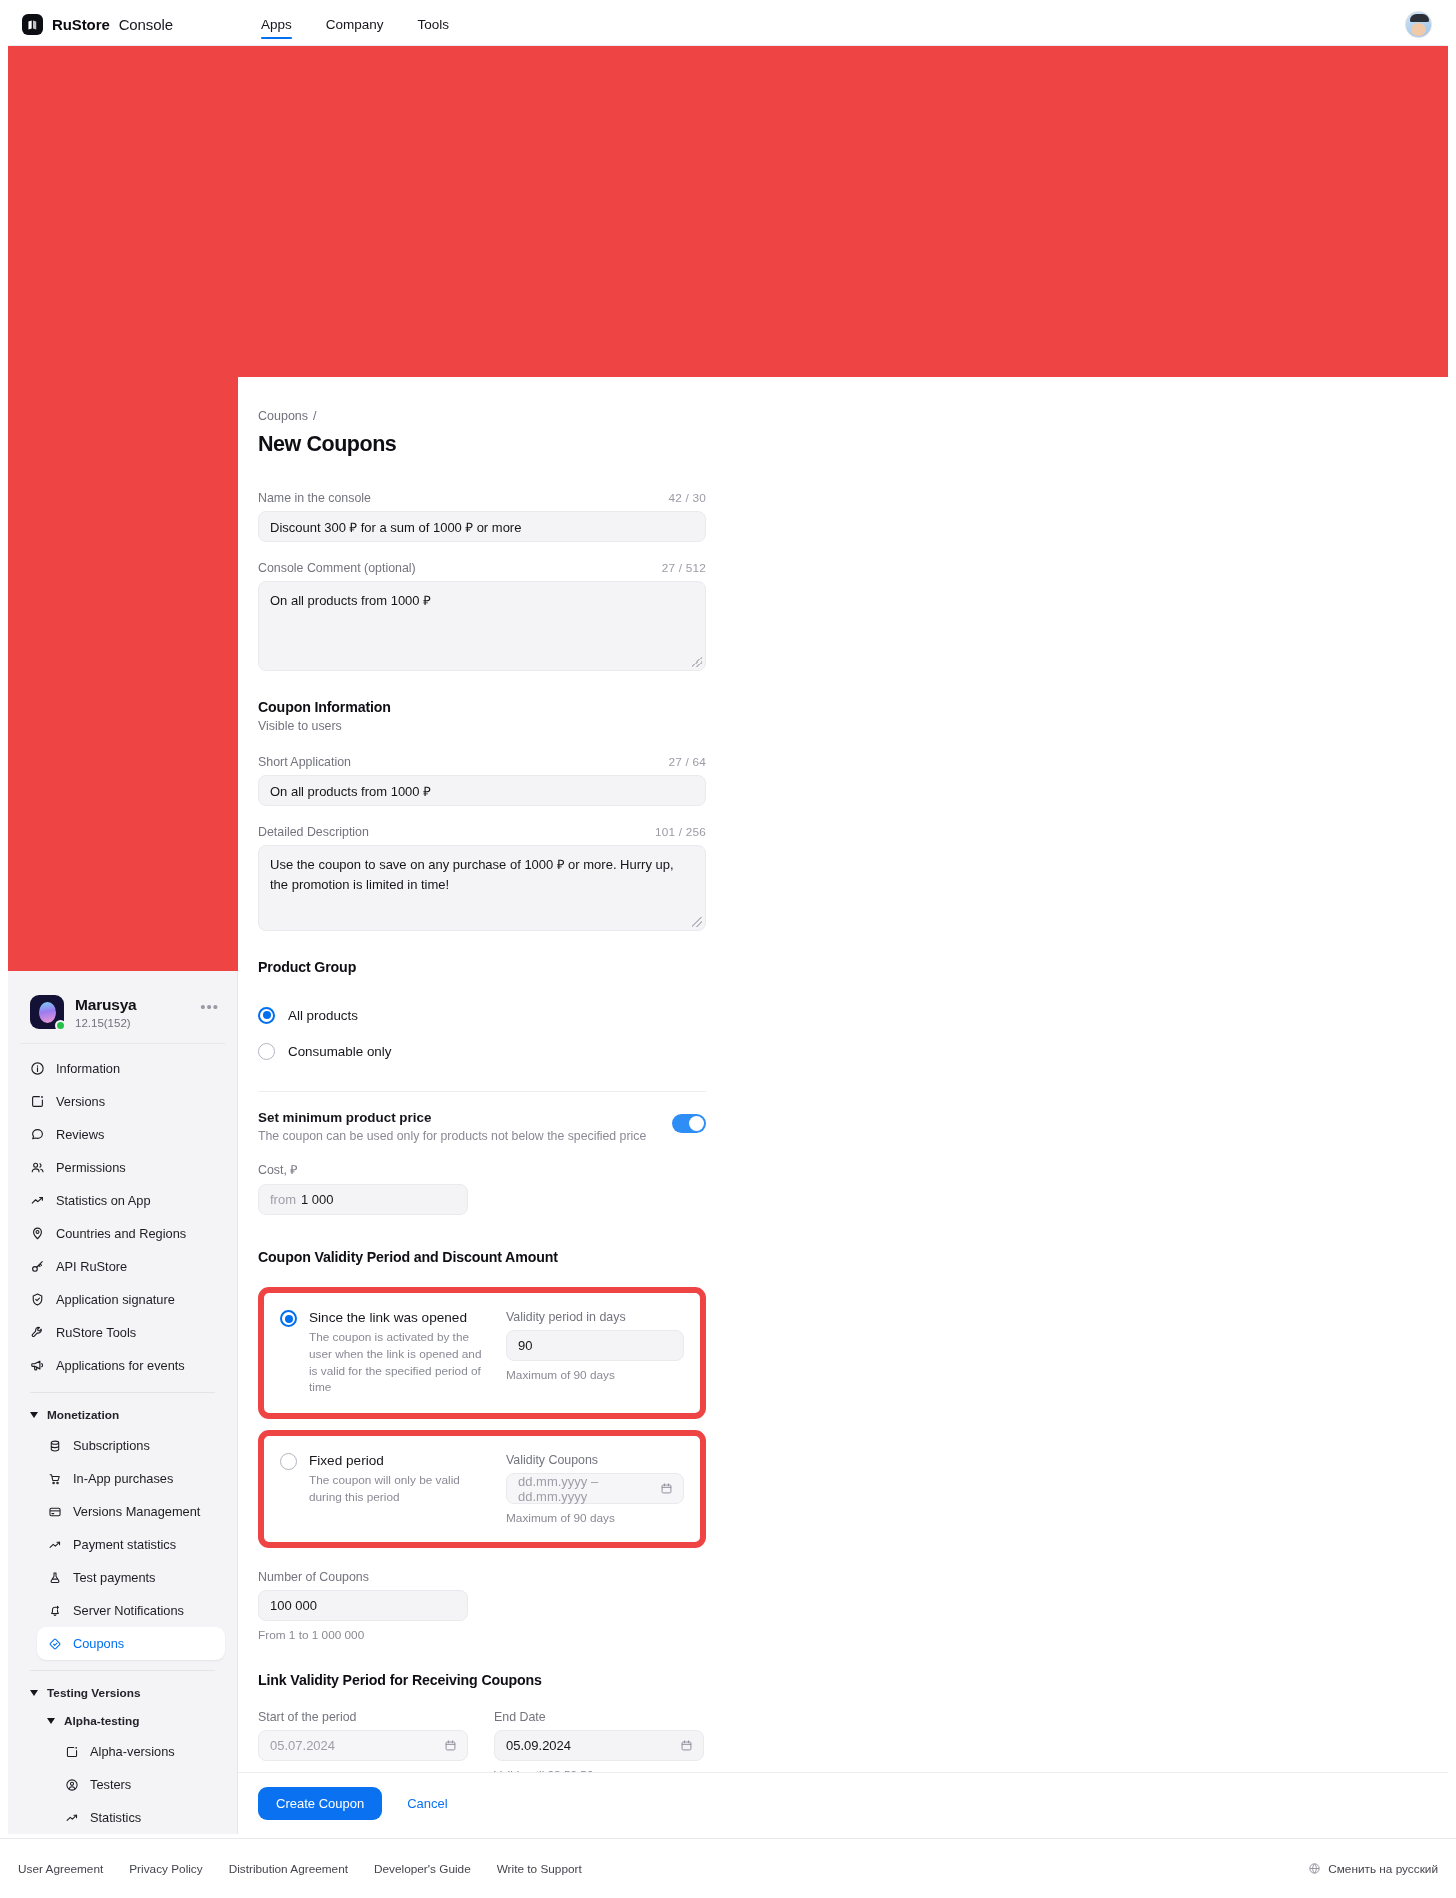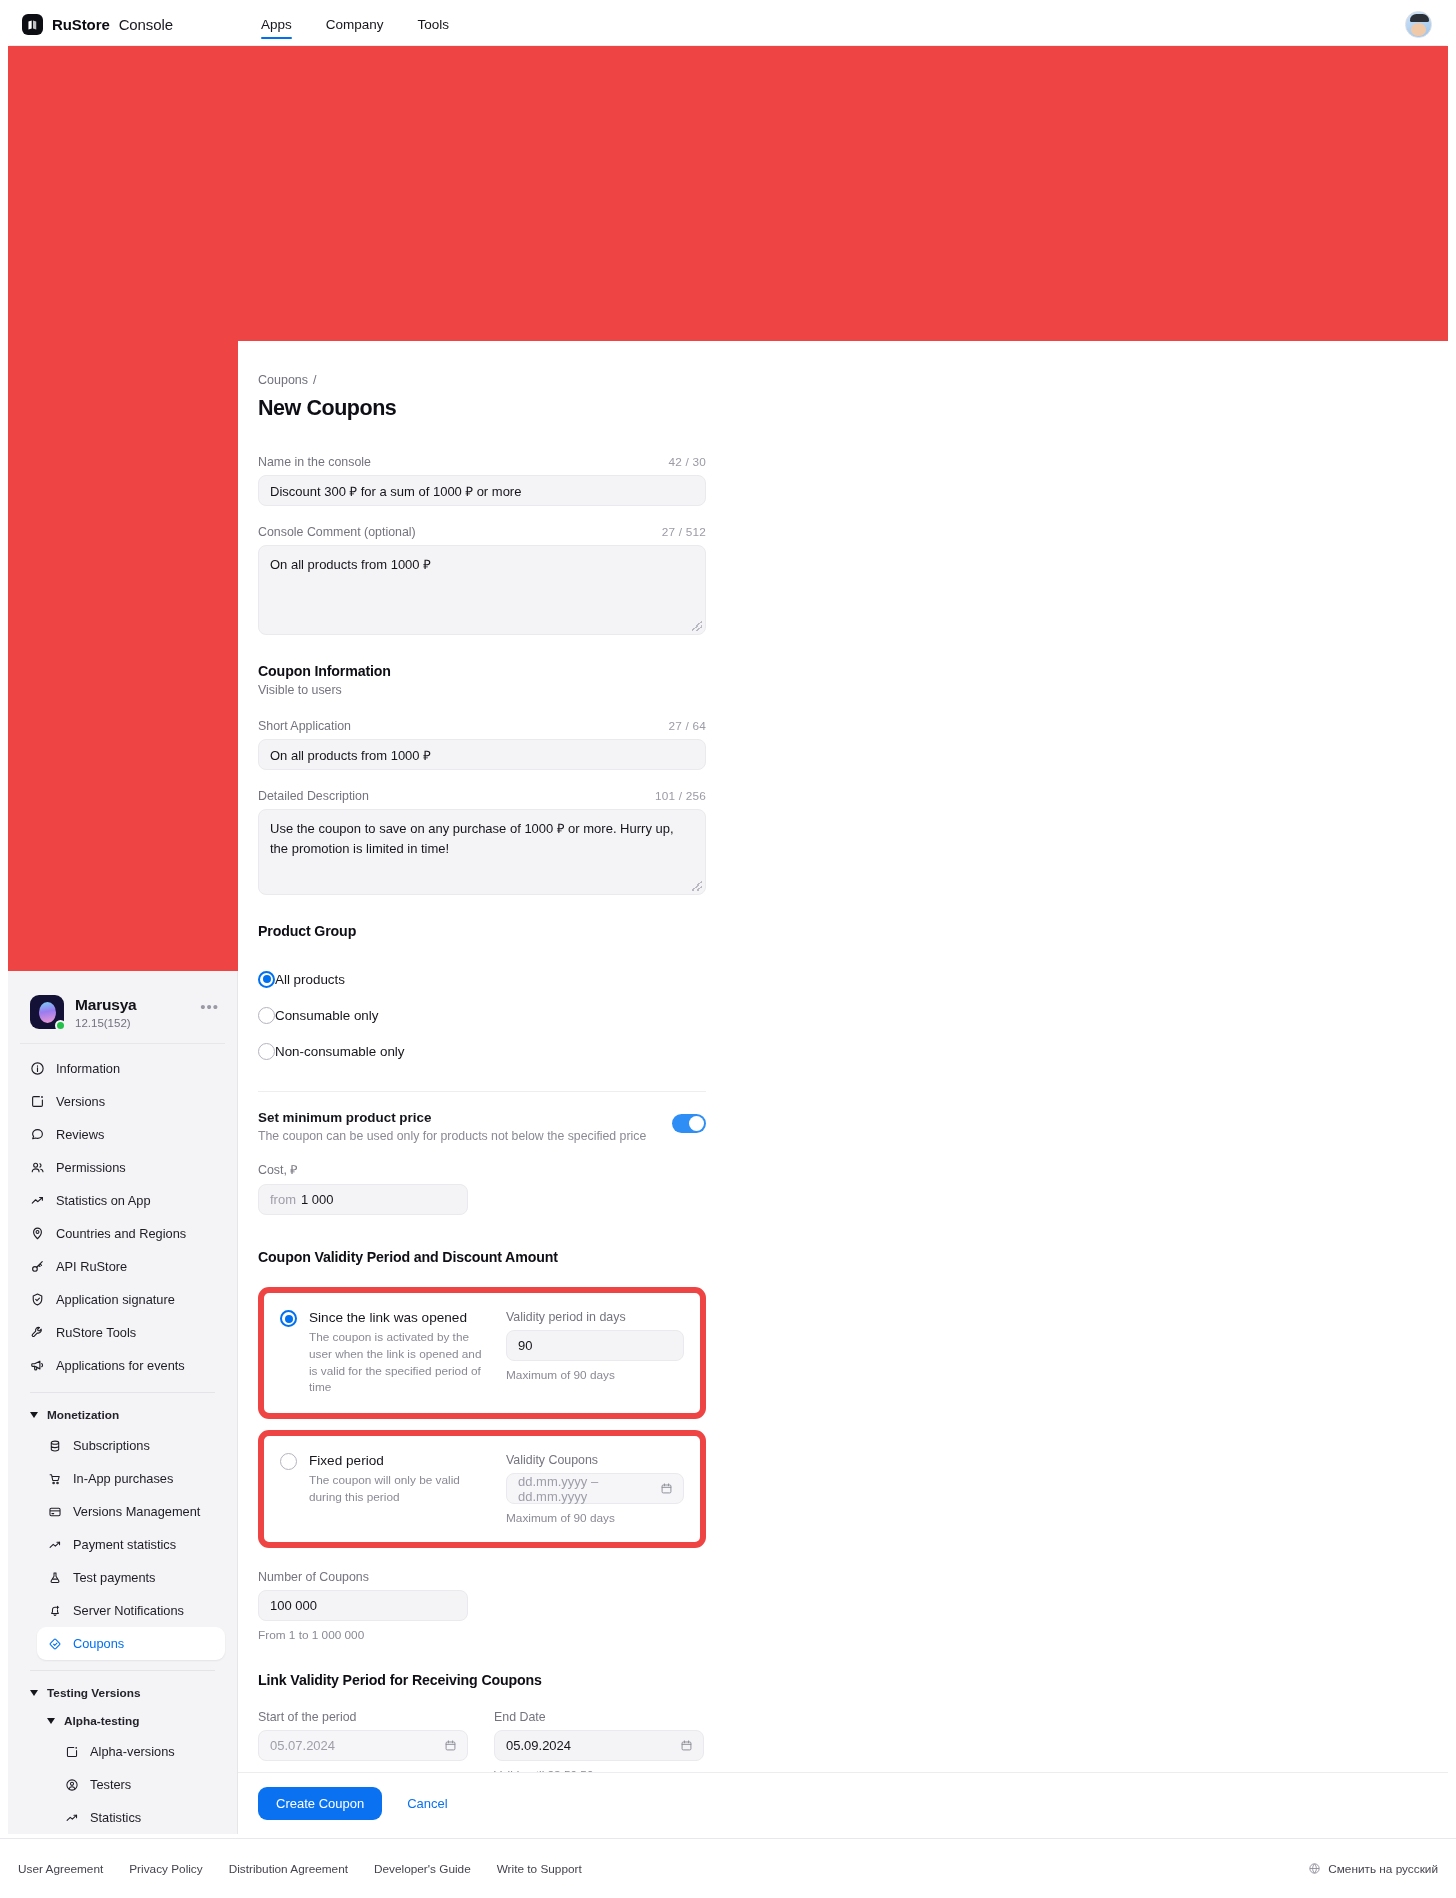--- a/index.html
+++ b/index.html
@@ -151,21 +151,21 @@
     background:
       linear-gradient(135deg, transparent 0 45%, #b9b9c3 45% 55%, transparent 55% 100%),
       linear-gradient(135deg, transparent 0 70%, #b9b9c3 70% 80%, transparent 80% 100%);
   }
 
   .section-title { font-size: 14.2px; font-weight: 700; color: #0e0e15; margin-top: 28px; letter-spacing: -0.15px; }
   .section-sub { font-size: 12.4px; color: #74747f; margin-top: 4px; margin-bottom: 22px; }
   .section-title.solo { margin-bottom: 22px; }
 
   
-  .radio-row { display: flex; align-items: center; height: 36px; cursor: pointer; }
+  .radio-row { display: flex; align-items: center; gap: 13px; height: 36px; cursor: pointer; }
   .radio {
     width: 17px; height: 17px; border-radius: 50%;
     border: 1.6px solid #b4b4bf; background: #fff; flex: none;
     display: flex; align-items: center; justify-content: center;
   }
   .radio.checked { border: 2px solid #0070f0; }
   .radio.checked::after { content: ""; width: 8px; height: 8px; border-radius: 50%; background: #0070f0; }
   .radio-label { font-size: 13.4px; color: #16161d; }
 
   
@@ -551,24 +551,20 @@
           <div class="section-title solo">Product Group</div>
 
           <div class="radio-row">
             <span class="radio checked"></span>
             <span class="radio-label">All products</span>
           </div>
           <div class="radio-row">
             <span class="radio"></span>
             <span class="radio-label">Consumable only</span>
           </div>
-          <div class="radio-row">
-            <span class="radio"></span>
-            <span class="radio-label">Non-consumable only</span>
-          </div>
 
           <div class="toggle-block">
             <div class="toggle-text">
               <div class="t1">Set minimum product price</div>
               <div class="t2">The coupon can be used only for products not below the specified price</div>
             </div>
             <div class="switch">
                 <span class="knob"></span>
               </div>
           </div>

